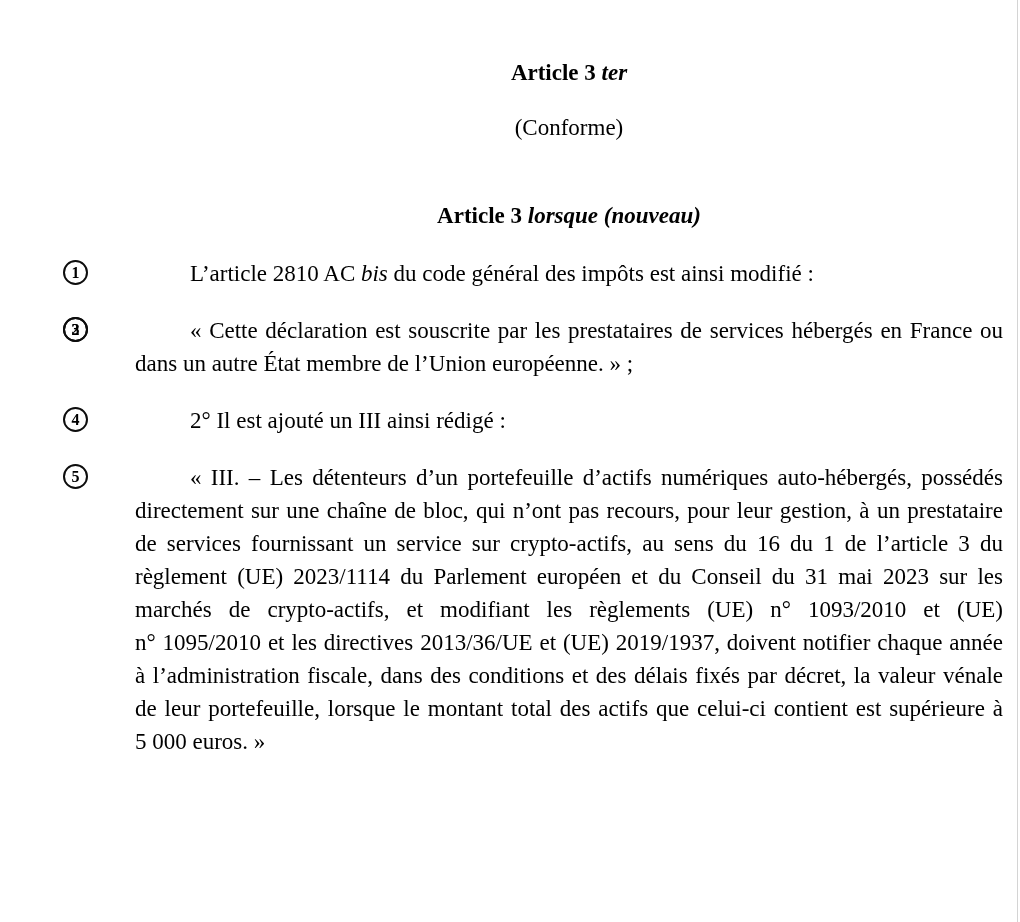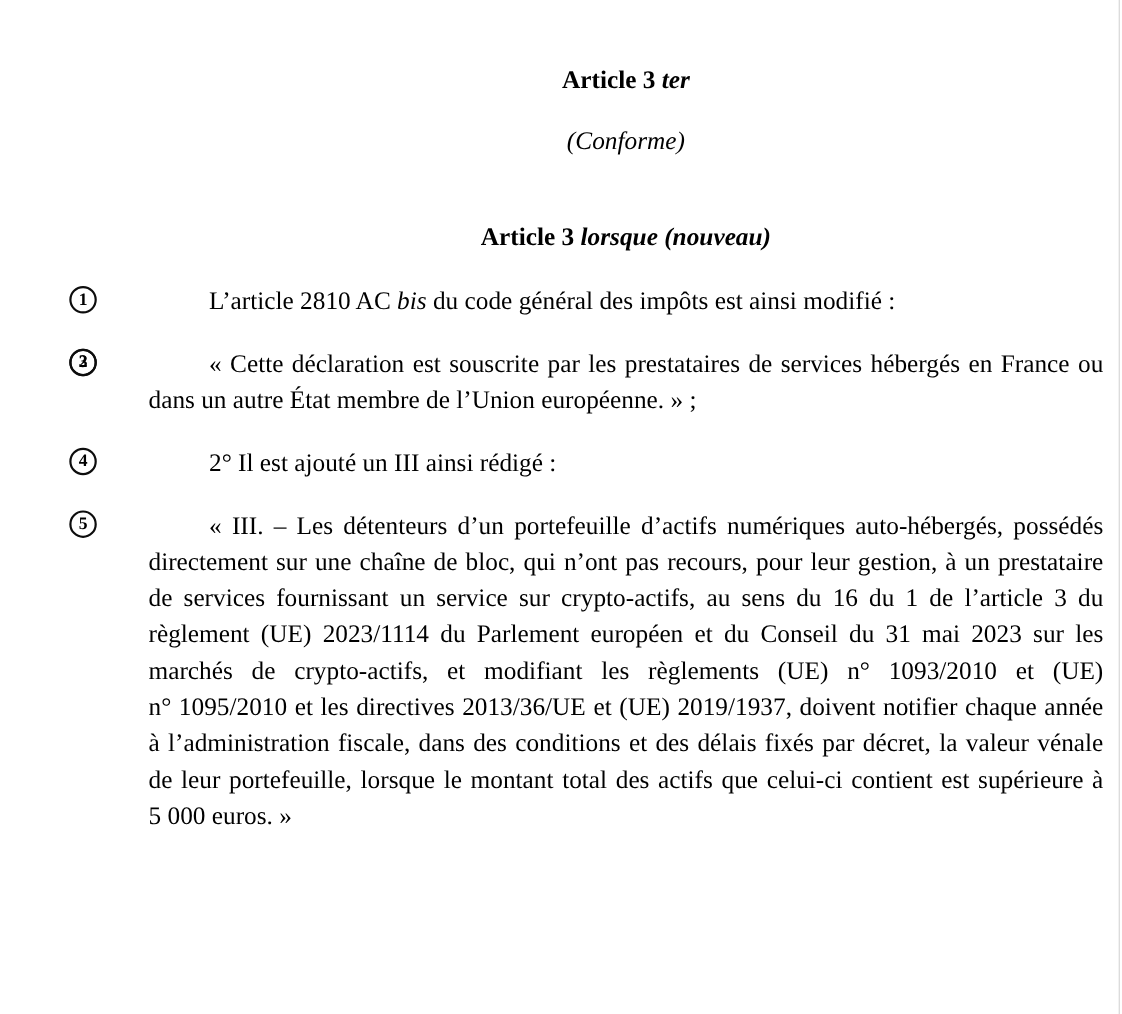--- a/index.html
+++ b/index.html
@@ -35,21 +35,20 @@
     font-weight: bold;
     font-size: 23px;
     line-height: 33px;
     margin: 0;
   }
   .heading em {
     font-style: italic;
   }
   .subtitle {
     text-align: center;
-    font-style: italic;
     font-weight: normal;
     font-size: 23px;
     line-height: 33px;
     margin: 22px 0 0 0;
   }
   .heading-2 {
     margin-top: 55px;
   }
   .para {
     position: relative;

